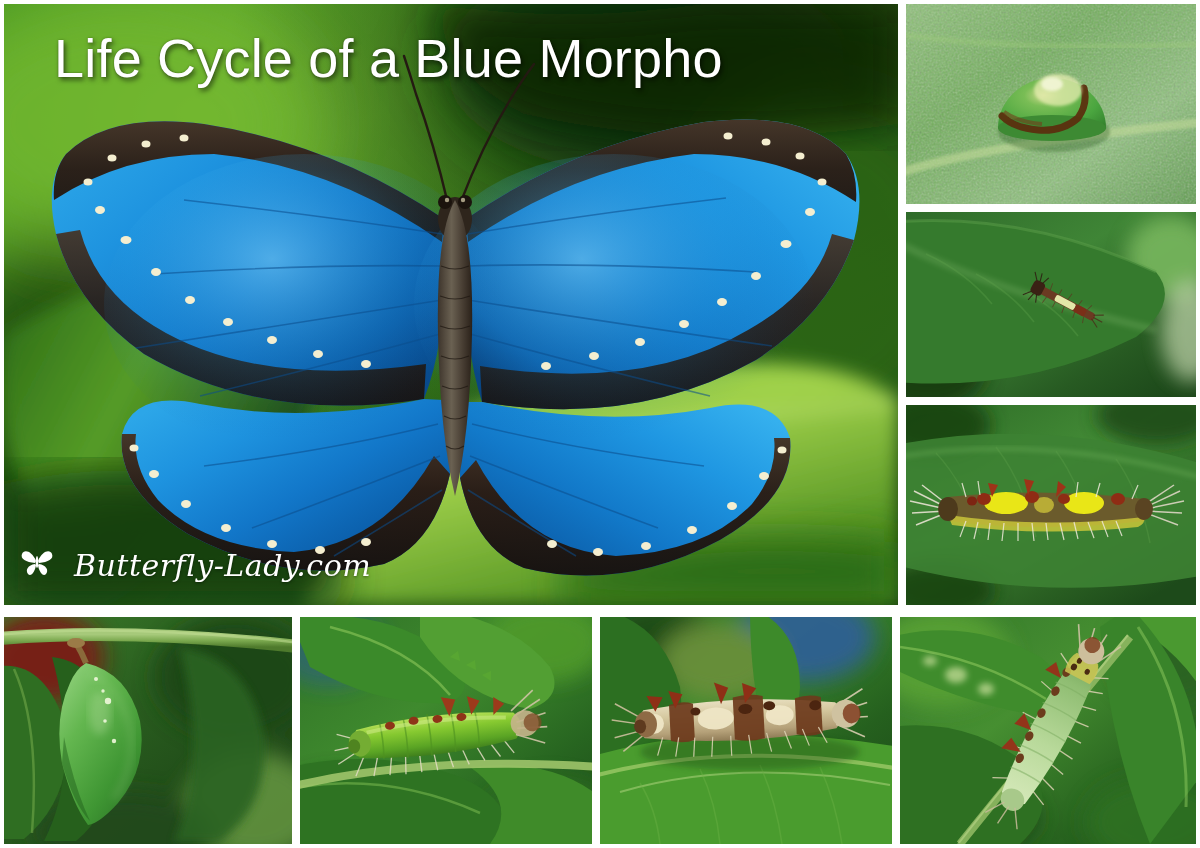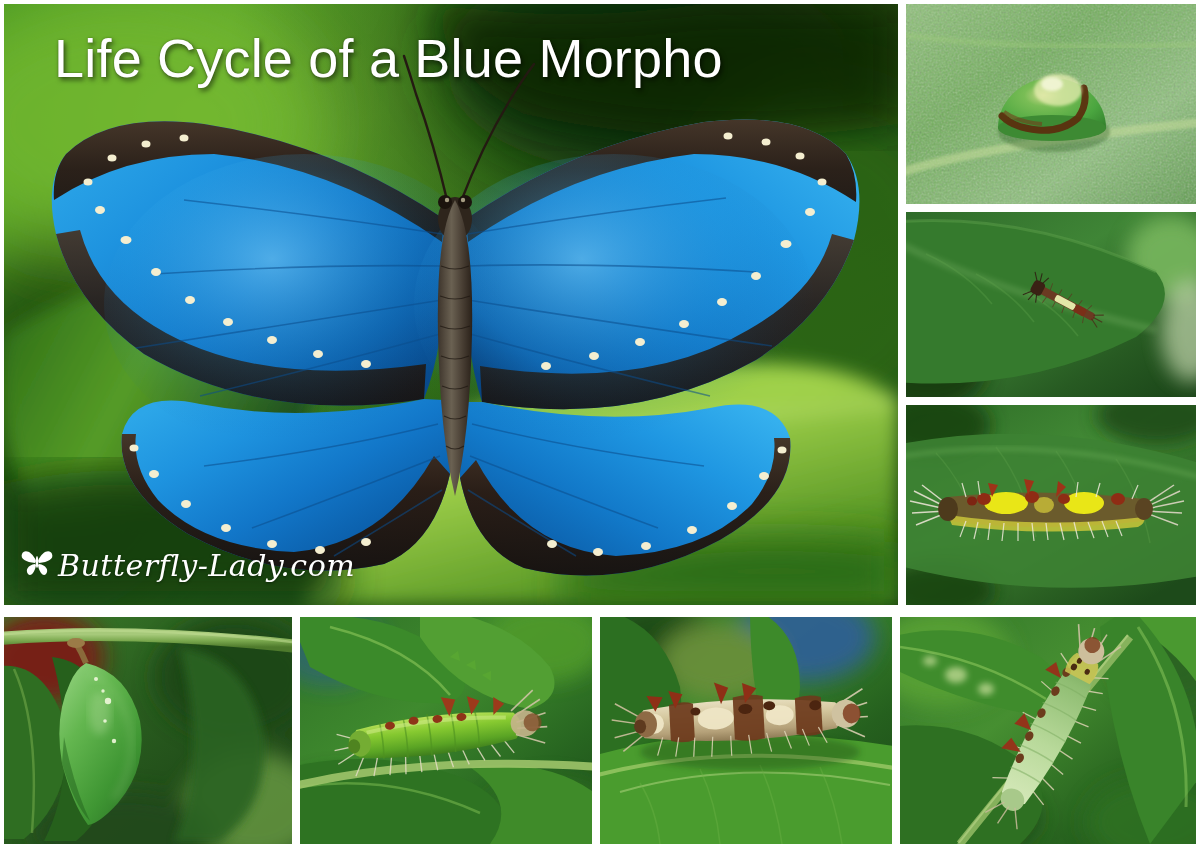--- a/index.html
+++ b/index.html
@@ -44,21 +44,21 @@
     text-shadow:2px 3px 5px rgba(0,0,0,.55), 0 0 2px rgba(0,0,0,.35);
     font-family:"Liberation Sans", sans-serif;
     white-space:nowrap;
   }
 
   
   #watermark{
     position:absolute;
     left:16px;bottom:24px;
     z-index:30;
-    display:flex;align-items:flex-end;gap:4px;
+    display:flex;align-items:flex-end;gap:20px;
     pointer-events:none;
   }
   #watermark .wm-text{
     color:#ffffff;
     font-family:"DejaVu Serif", serif;
     font-style:italic;
     font-size:30px;
     line-height:1;
     text-shadow:0 1px 3px rgba(0,0,0,.45);
     letter-spacing:.5px;

